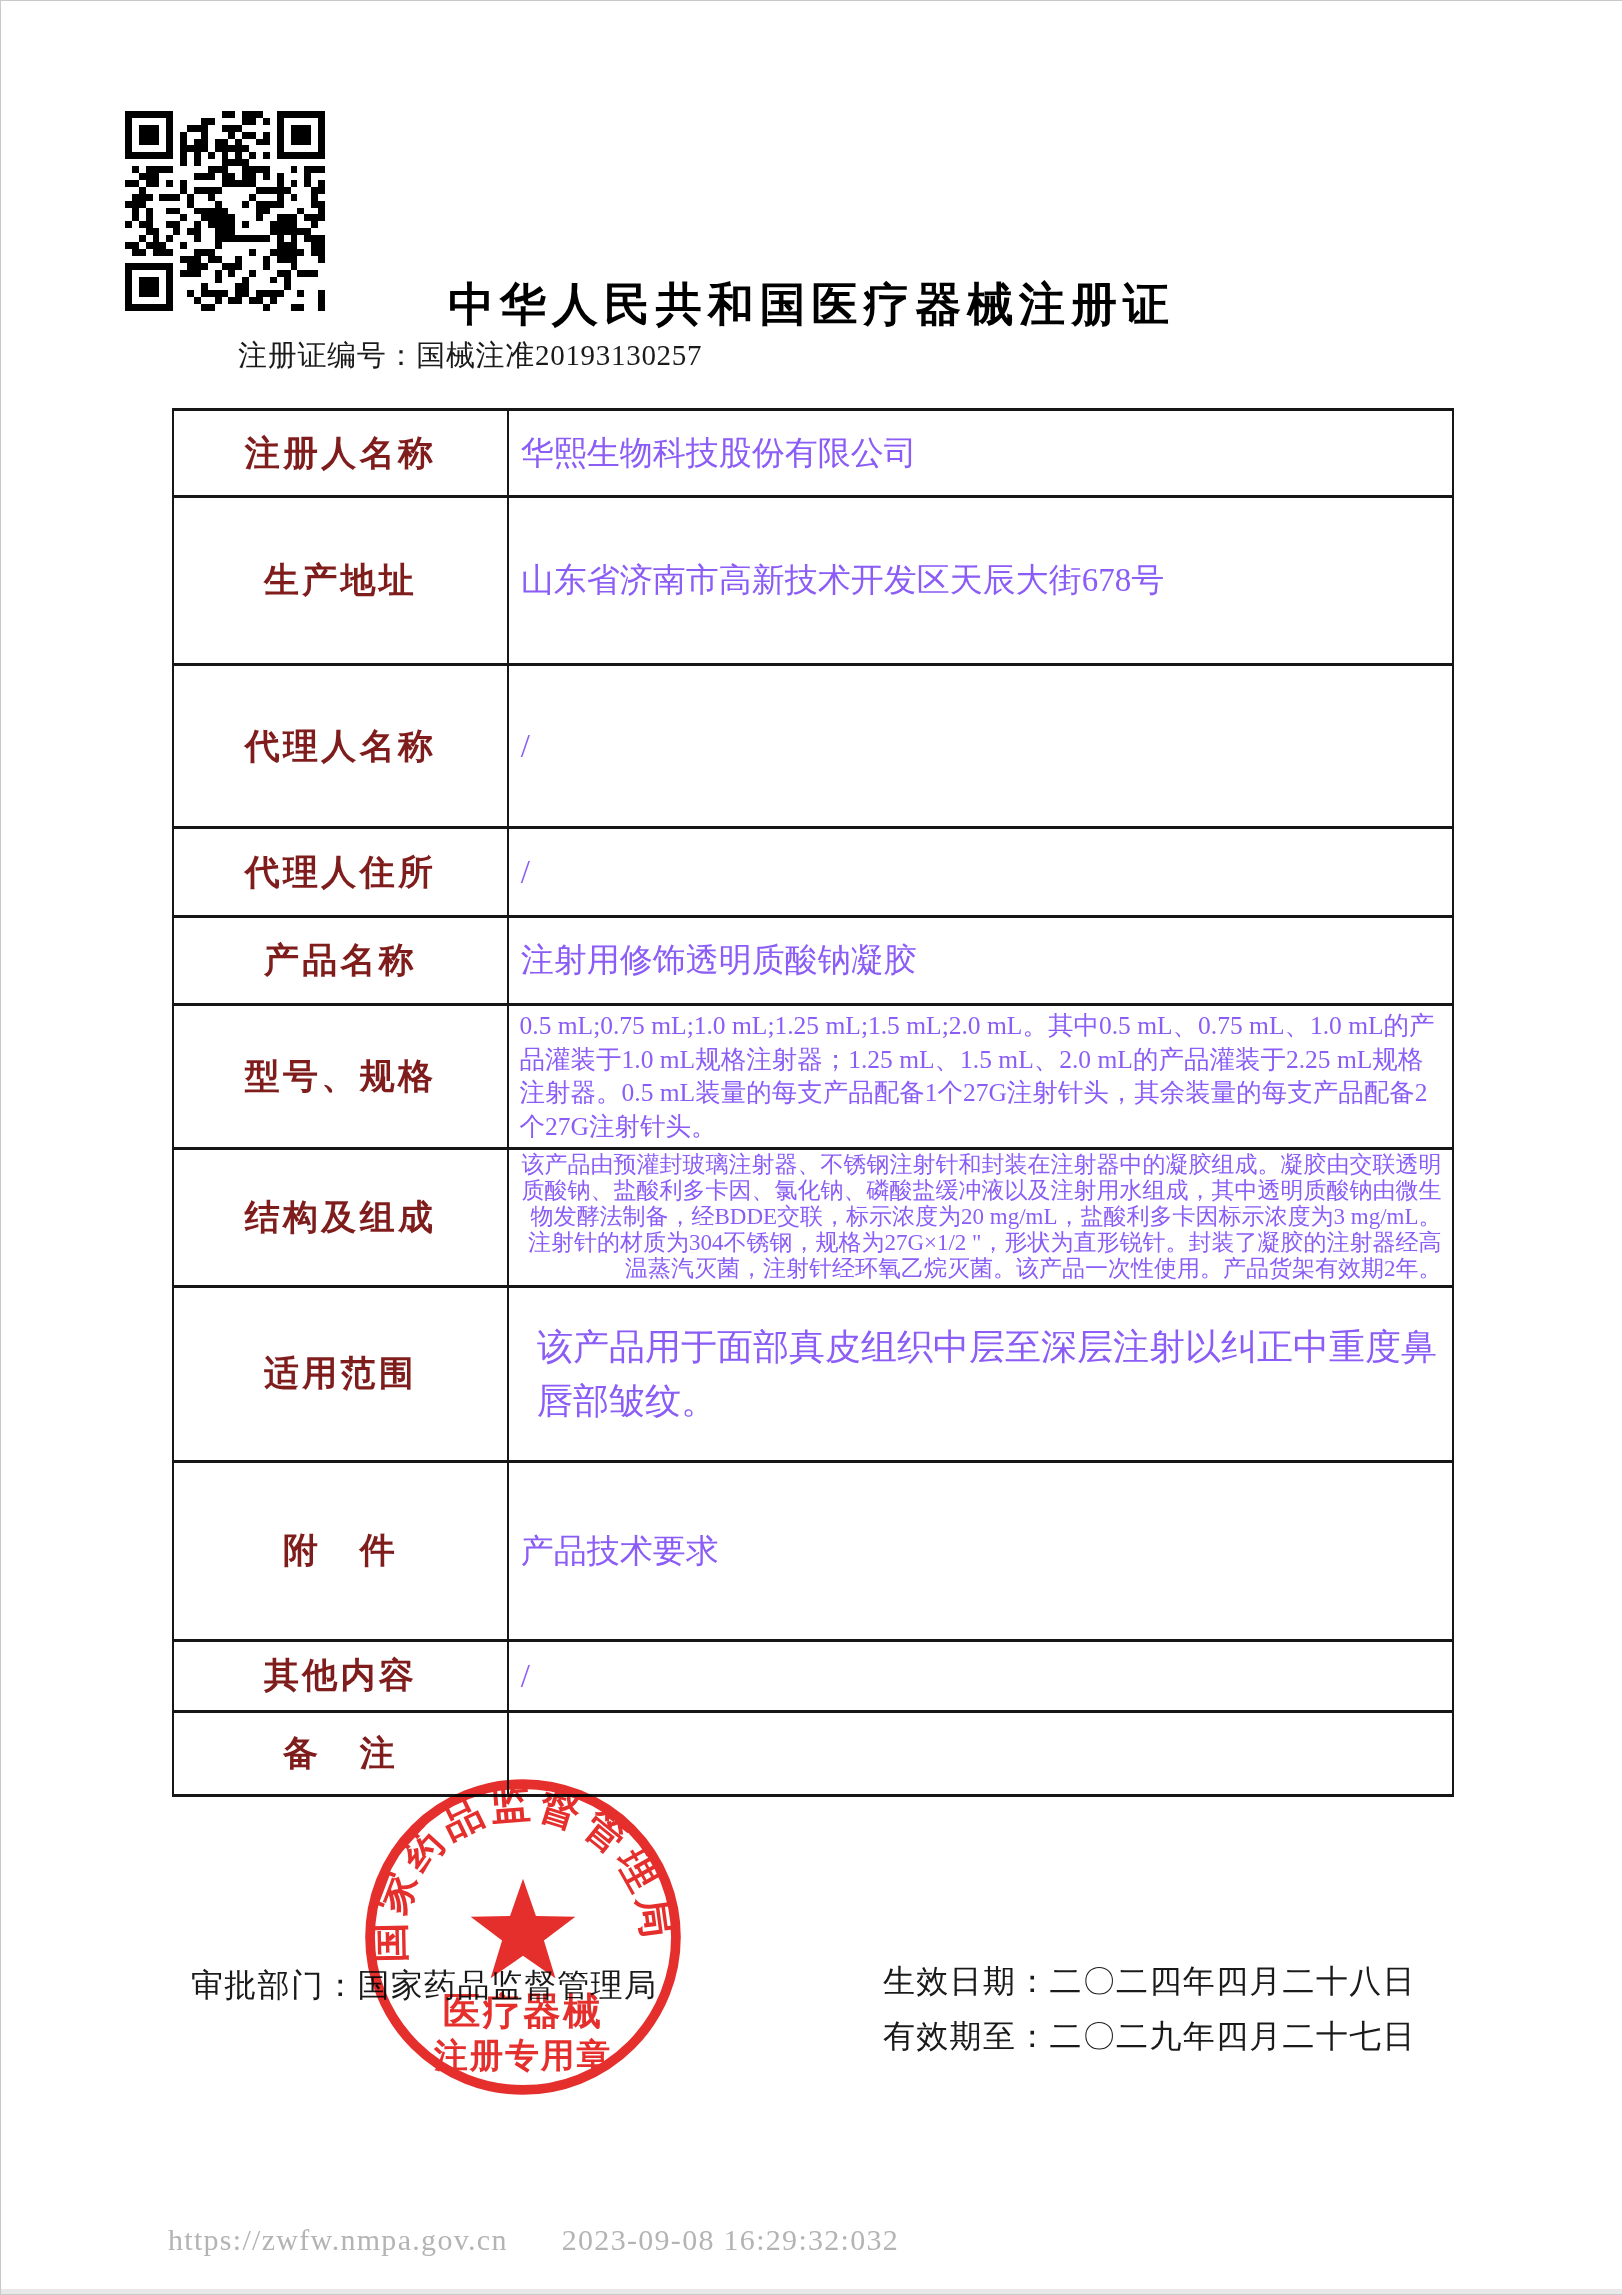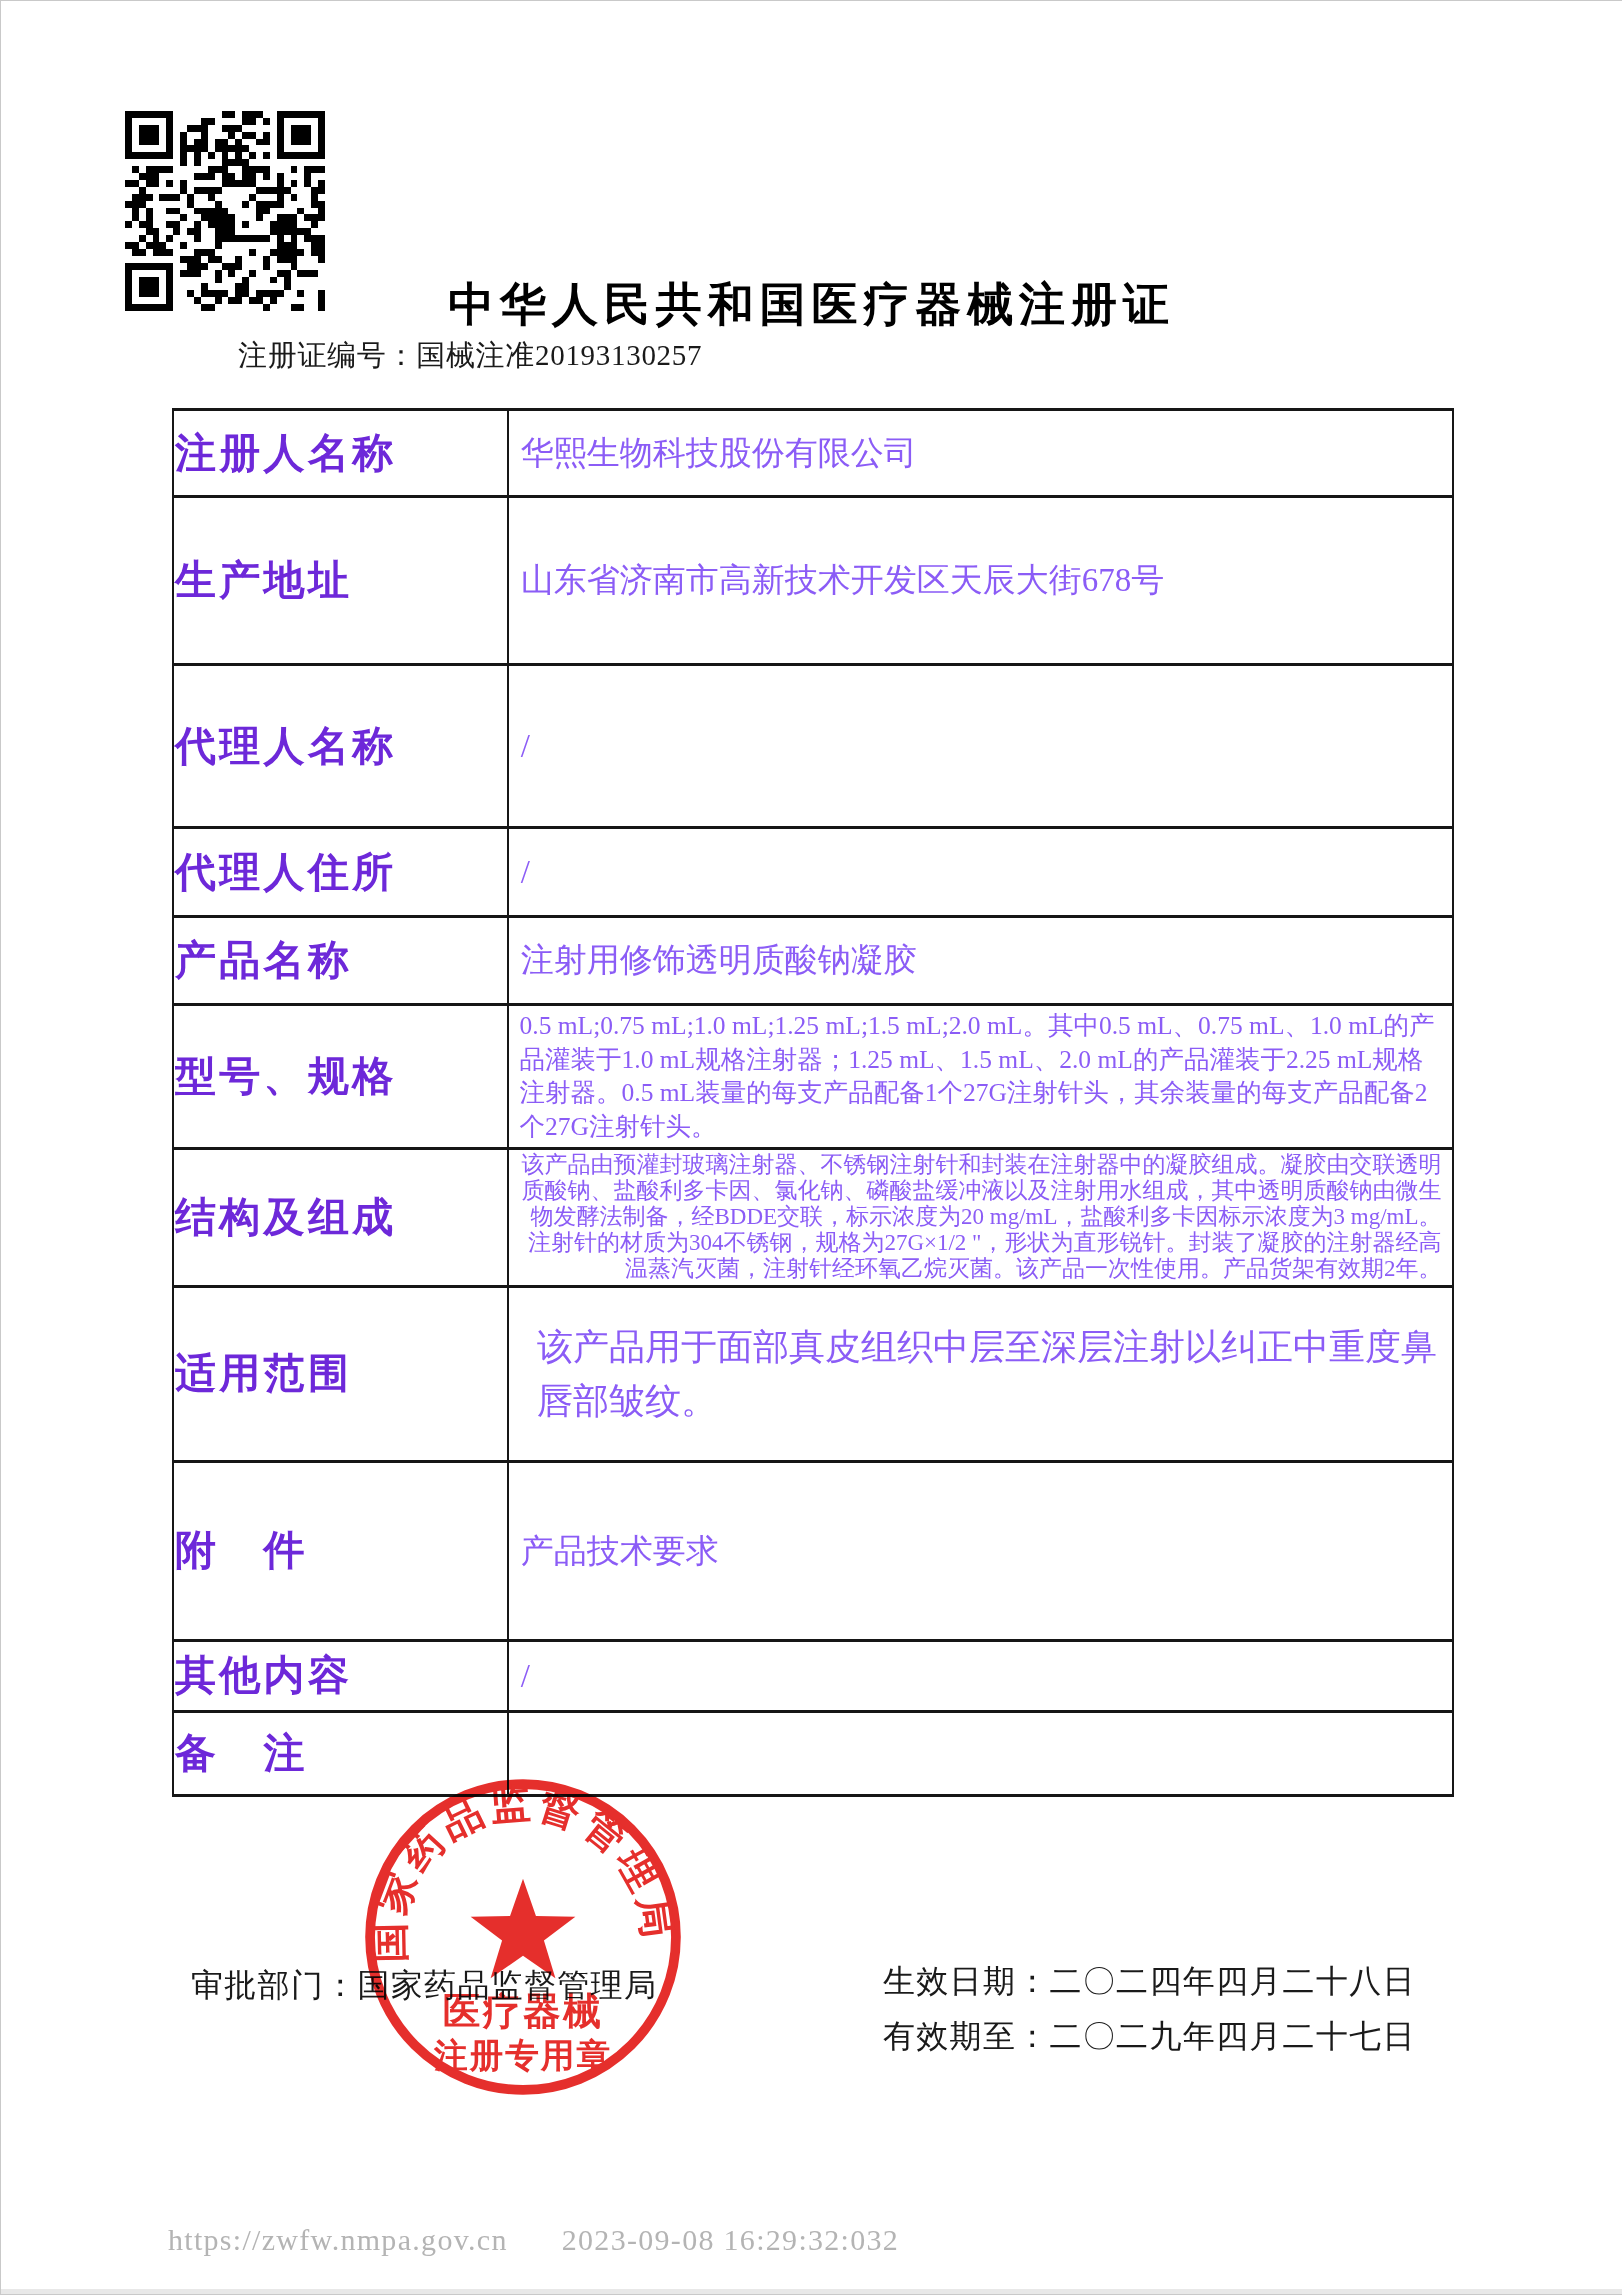--- a/index.html
+++ b/index.html
@@ -35,22 +35,23 @@
     position:absolute;left:171px;top:407px;
     width:1281px;table-layout:fixed;
     border-collapse:collapse;
   }
   .cert-table td{
     border-left:2.6px solid #161616;border-right:2.6px solid #161616;
     border-top:3.9px solid #161616;border-bottom:3.9px solid #161616;
     vertical-align:middle;
   }
   .lbl{
+    text-align:center;
     font-family:"Liberation Sans",sans-serif;
-    font-weight:600;font-size:41px;letter-spacing:3.3px;color:#6d28d9;
+    font-weight:600;font-size:35px;letter-spacing:3.3px;color:#7f1d1d;
   }
   .val{
     font-family:"Liberation Serif",serif;
     font-size:33px;color:#8b5cf6;
     padding:5.2px 14.4px 5.2px 11.8px;line-height:1.35;
     word-break:break-all;
   }
   .val.small{font-size:25.5px;line-height:1.33;padding:2.6px 10.5px;}
   .val.xsmall{font-size:23px;line-height:1.13;padding:2.6px 10.5px;text-align:right;}
   .val.large{font-size:36px;line-height:1.5;padding-left:28px;}

